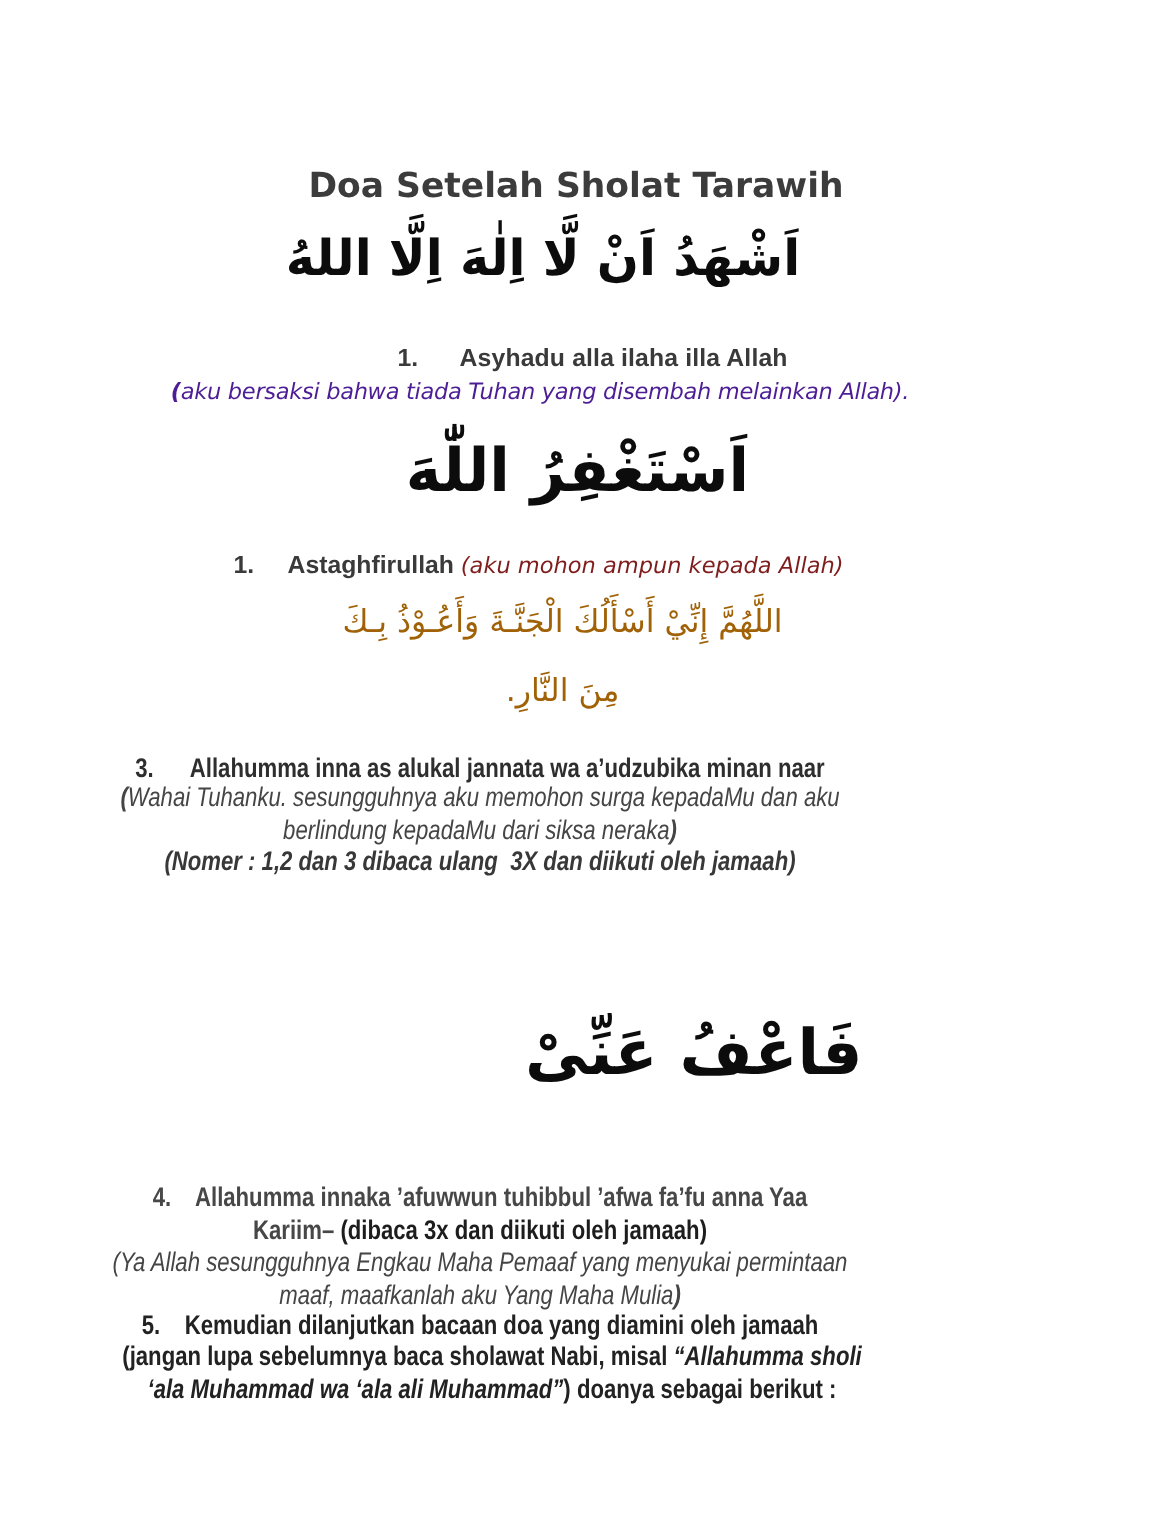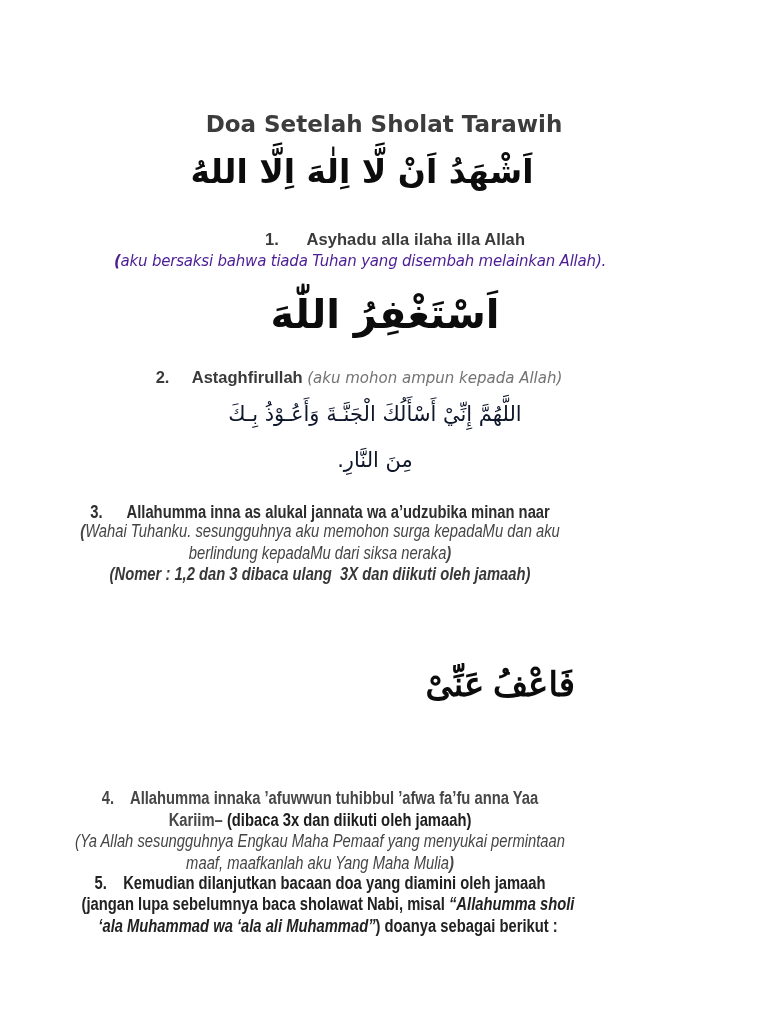--- a/index.html
+++ b/index.html
@@ -5,56 +5,56 @@
   html,body{margin:0;padding:0;background:#ffffff;}
   body{width:768px;height:1024px;font-family:"Liberation Sans",sans-serif;}
   .page{position:relative;width:768px;height:1024px;background:#ffffff;overflow:hidden;border-radius:29px;}
   .abs{position:absolute;white-space:pre-wrap;text-align:center;}
 
   
   .t-title{font-family:"DejaVu Sans",sans-serif;font-weight:bold;font-size:23px;color:#3c3c3c;}
   .t-h12{font-family:"Liberation Sans",sans-serif;font-weight:bold;font-size:16.5px;color:#3a3a3a;letter-spacing:.1px;}
   .t-it12{font-family:"DejaVu Sans",sans-serif;font-style:italic;font-size:15px;color:#4c1d95;letter-spacing:-.2px;}
   .t-mix12{font-family:"Liberation Sans",sans-serif;font-size:16.5px;color:#3a3a3a;}
-  .t-mix12 .sg-i{font-family:"DejaVu Sans",sans-serif;font-size:15px;color:#737373;}
+  .t-mix12 .sg-i{font-family:"DejaVu Sans",sans-serif;font-size:15px;color:#7f1d1d;}
   .cond{font-family:"Liberation Sans",sans-serif;font-size:18px;color:#333333;transform:scaleX(.82);transform-origin:50% 0;line-height:22px;}
   .t-h345{font-weight:bold;color:#2e2e2e;}
   .t-it345{font-style:italic;color:#454545;}
   .t-note{font-weight:bold;font-style:italic;color:#383838;}
 
   
   .sg-b{font-weight:bold;}
   .sg-i{font-style:italic;font-weight:normal;}
   .sg-bi{font-weight:bold;font-style:italic;}
   .sg-m{font-weight:bold;color:#474747;}
   .sg-bk{font-weight:bold;color:#1d1d1d;}
 
   
   .ar{font-family:"DejaVu Sans",sans-serif;direction:rtl;}
   .ar-callig{color:#0c0c0c;font-weight:bold;}
-  .ar-gray{color:#0f172a;font-weight:normal;}
+  .ar-gray{color:#a16207;font-weight:normal;}
   .afw-block{position:absolute;right:193px;top:590px;text-align:right;direction:rtl;white-space:pre-wrap;}
   .afw-l1{font-size:44px;line-height:64px;}
-  .afw-l2{font-size:34px;line-height:60px;margin-top:27px;font-family:Liberation Serif, serif;}
+  .afw-l2{font-size:42px;line-height:60px;margin-top:44px;}
 </style>
 </head>
 <body>
 
 <div class="page">
 
   <div class="abs t-title" style="left:0;top:111px;width:768px;">Doa Setelah Sholat Tarawih</div>
 
   <div class="abs ar ar-callig" style="left:0;top:146px;width:724px;font-size:33px;line-height:52px;">اَشْهَدُ اَنْ لَّا اِلٰهَ اِلَّا اللهُ</div>
 
   <div class="abs t-h12" style="left:0;top:230px;width:720px;padding-left:35px;">1.      Asyhadu alla ilaha illa Allah</div>
   <div class="abs t-it12" style="left:0;top:252px;width:720px;"><span class="sg-b">(</span><span>aku bersaksi bahwa tiada Tuhan yang disembah melainkan Allah).</span></div>
 
   <div class="abs ar ar-callig" style="left:0;top:284px;width:770px;font-size:40px;line-height:60px;">اَسْتَغْفِرُ اللّٰهَ</div>
 
-  <div class="abs t-mix12" style="left:0;top:368px;width:718px;"><span class="sg-b">2.     Astaghfirullah </span><span class="sg-i">(aku mohon ampun kepada Allah)</span></div>
+  <div class="abs t-mix12" style="left:0;top:368px;width:718px;"><span class="sg-b">1.     Astaghfirullah </span><span class="sg-i">(aku mohon ampun kepada Allah)</span></div>
 
   <div class="abs ar ar-gray" style="left:0;top:391px;width:750px;font-size:21px;line-height:46px;">اللَّهُمَّ إِنِّيْ أَسْأَلُكَ الْجَنَّـةَ وَأَعُـوْذُ بِـكَ
 مِنَ النَّارِ.</div>
 
   <div class="abs cond t-h345" style="left:0;top:501px;width:640px;">3.      Allahumma inna as alukal jannata wa a’udzubika minan naar</div>
   <div class="abs cond t-it345" style="left:0;top:520px;width:640px;"><span class="sg-b">(</span><span>Wahai Tuhanku. sesungguhnya aku memohon surga kepadaMu dan aku
 berlindung kepadaMu dari siksa neraka</span><span class="sg-b">)</span></div>
   <div class="abs cond t-note" style="left:0;top:563px;width:640px;">(Nomer : 1,2 dan 3 dibaca ulang  3X dan diikuti oleh jamaah)</div>
 
   <div class="afw-block ar ar-callig">

